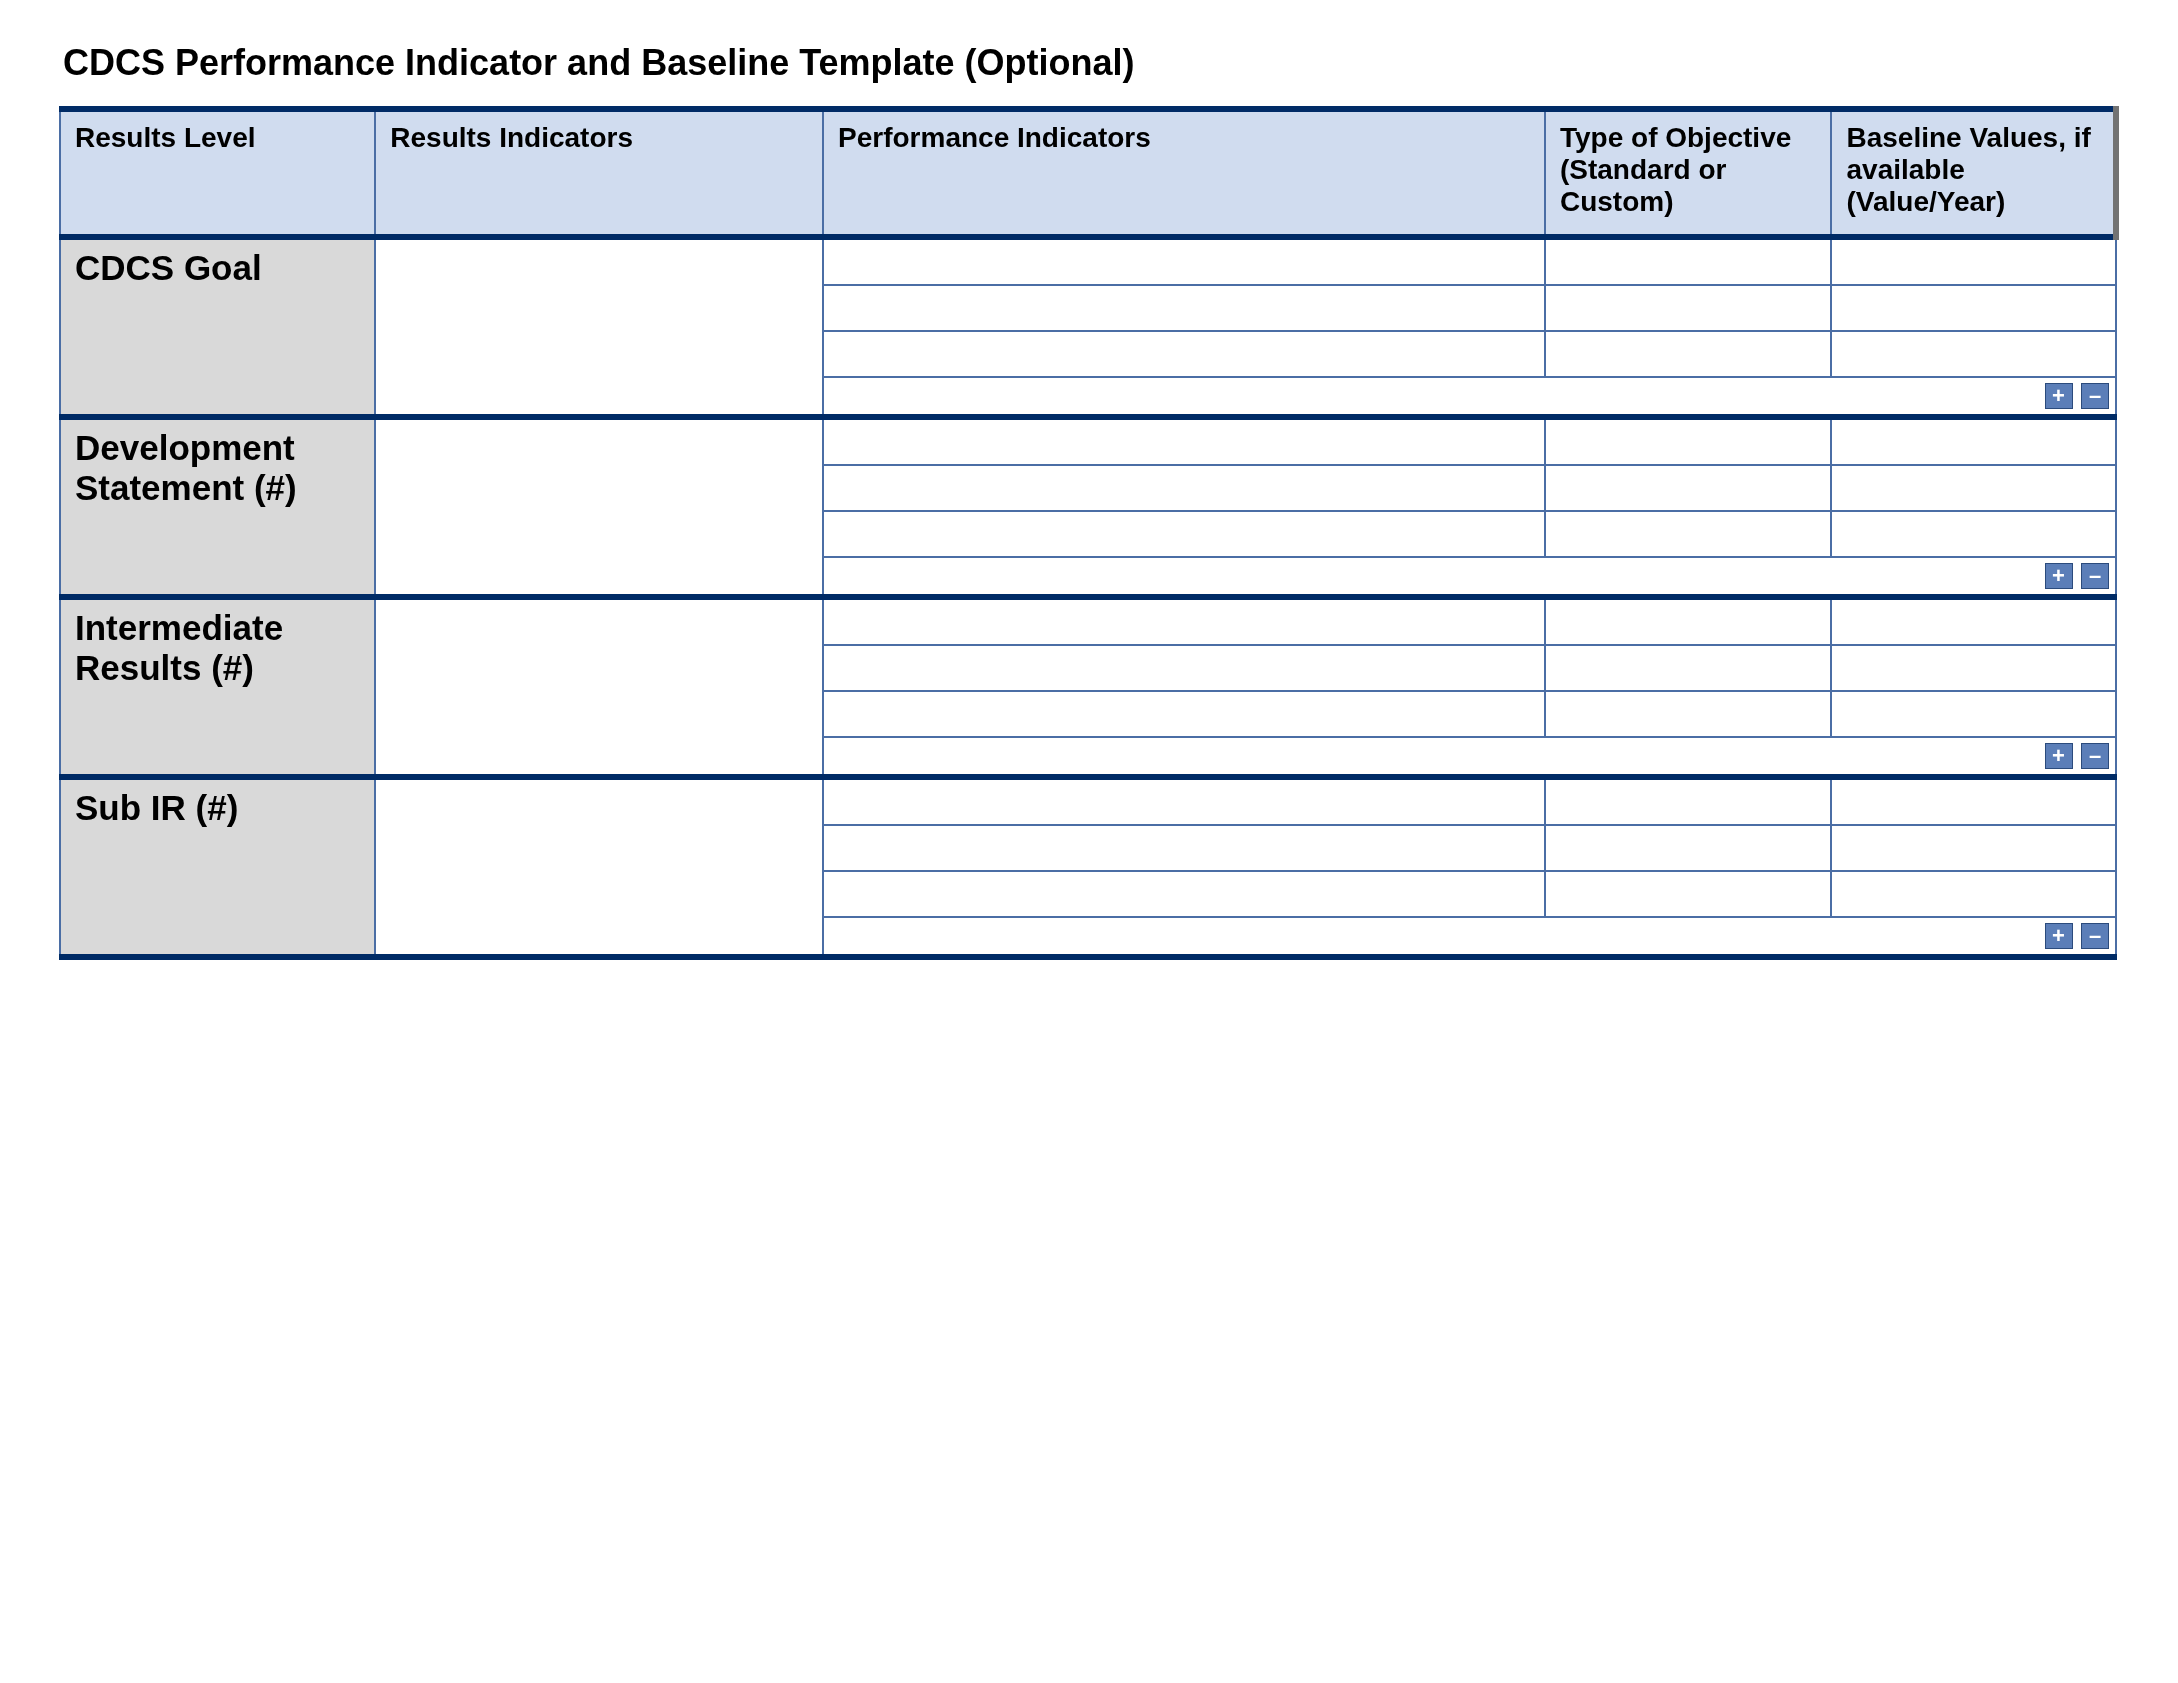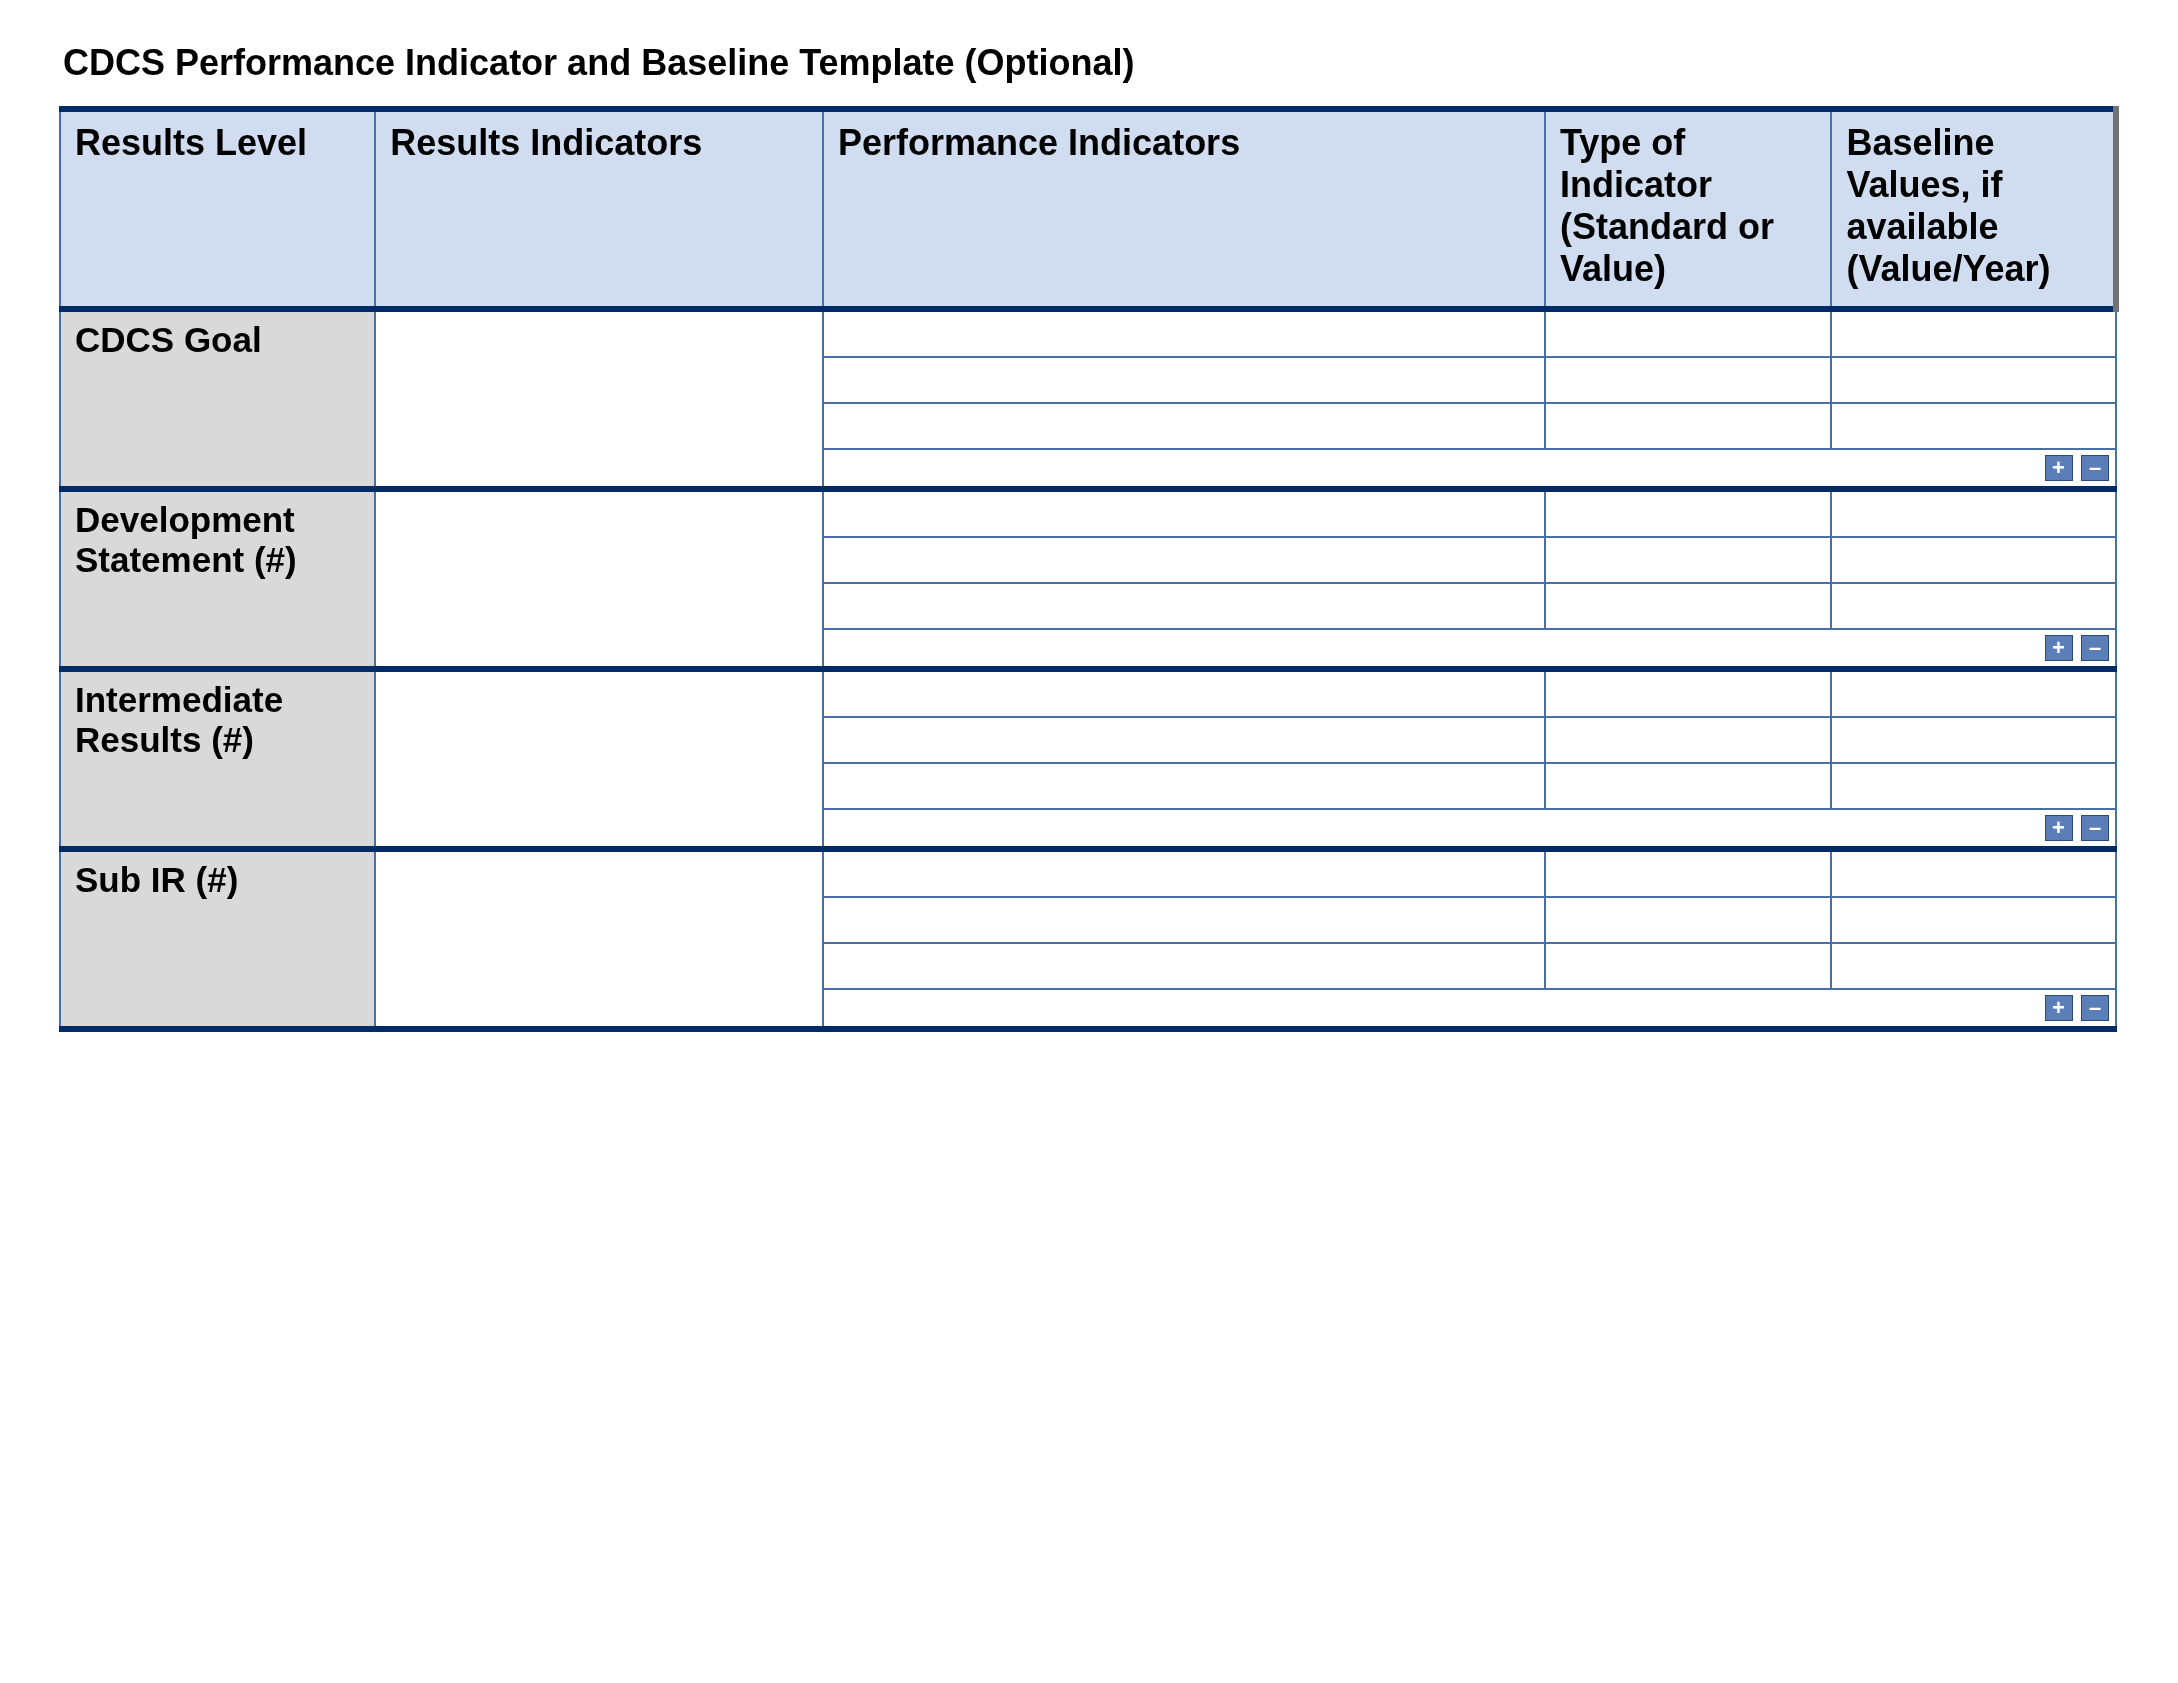--- a/index.html
+++ b/index.html
@@ -35,21 +35,21 @@
 .tbl col.c-base    { width: 277px; }
 
 
 .bar-top    { border-top: 6px solid #002b66; }
 .bar-bottom { border-bottom: 6px solid #002b66; }
 
 
 .hdr td {
   background: #d0dcef;
   padding: 10px 12px 16px 14px;
-  font-size: 36px;
+  font-size: 28px;
   font-weight: bold;
   border-left: 2px solid #4b6ea5;
   border-right: 2px solid #4b6ea5;
   vertical-align: top;
 }
 .hdr td:first-child { border-left: 2px solid #4b6ea5; }
 .hdr td:last-child  { border-right: 6px solid #737373; margin-left: 32px; }
 
 
 .lvl {
@@ -135,21 +135,21 @@
         <col class="c-ind">
         <col class="c-type">
         <col class="c-base">
   </colgroup>
 
   <tbody>
         <tr class="hdr bar-top bar-bottom">
     <td>Results Level</td>
     <td>Results Indicators</td>
     <td>Performance Indicators</td>
-    <td>Type of Indicator (Standard or Value)</td>
+    <td>Type of Objective (Standard or Custom)</td>
     <td>Baseline Values, if available (Value/Year)</td>
   </tr>
 
   <tr>
     <td class="lvl" rowspan="4">CDCS Goal</td>
     <td class="stmt" rowspan="4"></td>
     <td class="cell"></td>
     <td class="cell"></td>
     <td class="cell"></td>
   </tr>

